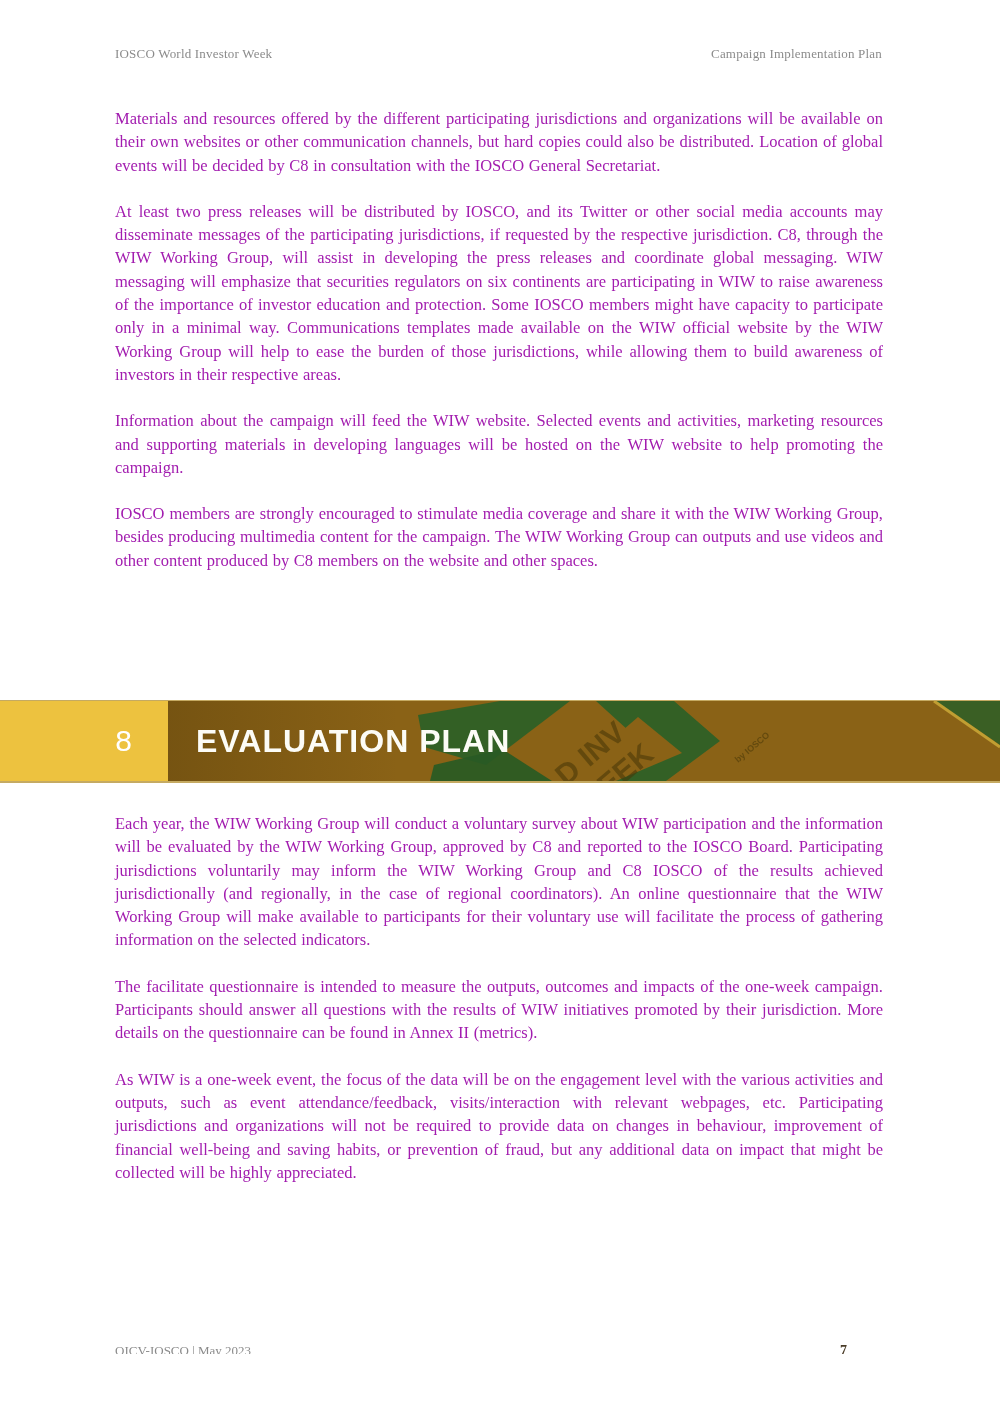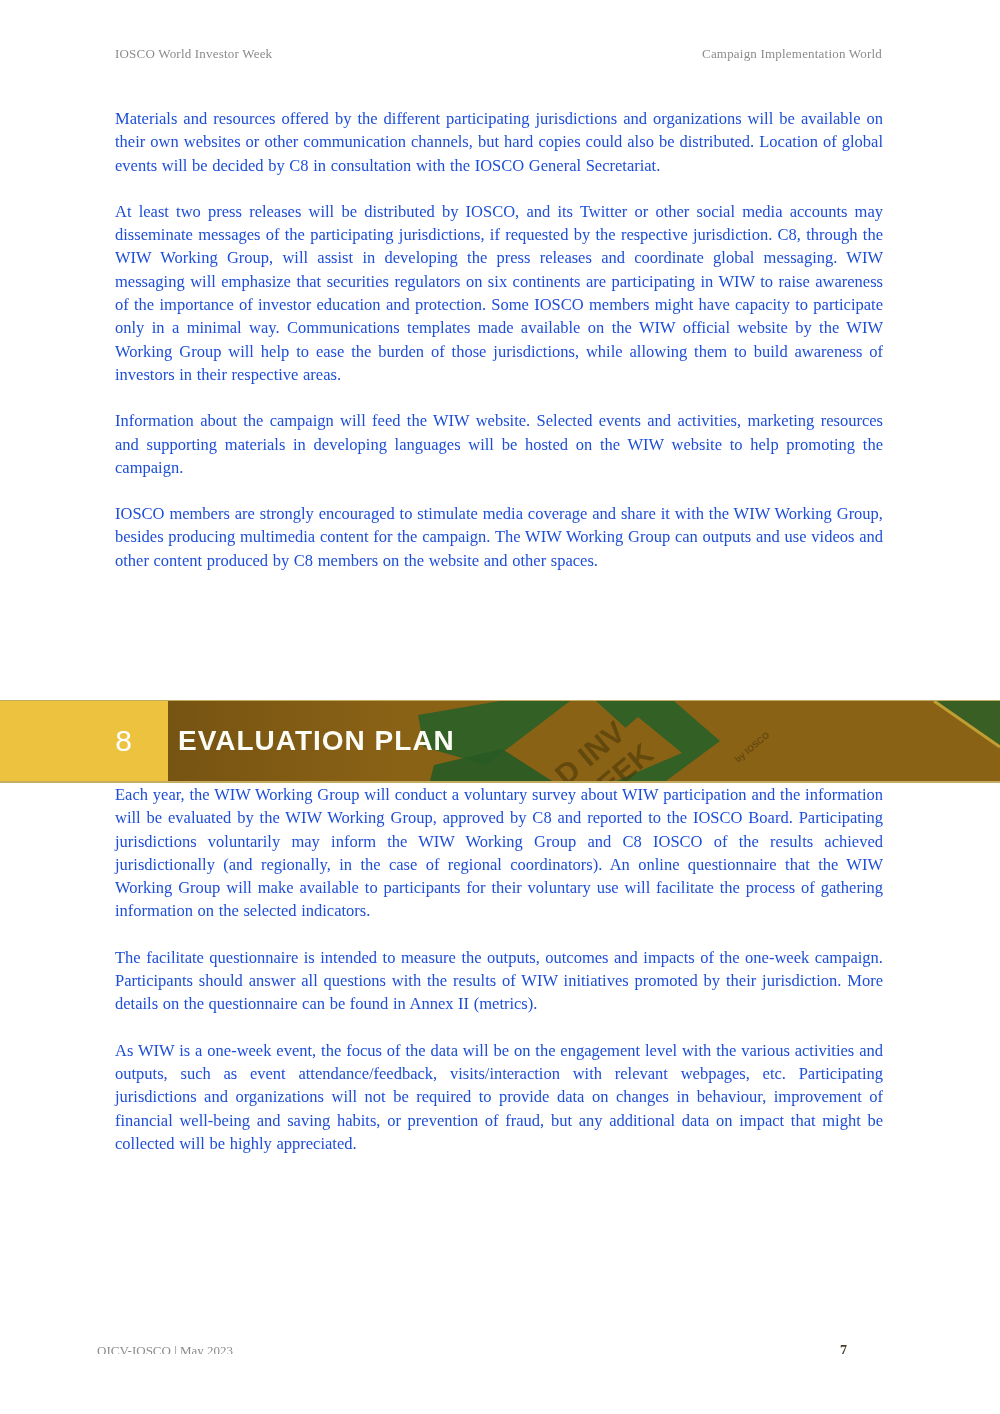--- a/index.html
+++ b/index.html
@@ -12,26 +12,26 @@
   }
   .page-header{
     position:absolute;top:46px;left:115px;right:118px;
     display:flex;justify-content:space-between;
     font-size:13px;color:#8b8b8b;letter-spacing:0.2px;
   }
   .content-top{
     position:absolute;top:107px;left:115px;width:768px;
   }
   .content-bottom{
-    position:absolute;top:783px;left:115px;width:768px;
+    position:absolute;top:812px;left:115px;width:768px;
   }
   .content-top p,.content-bottom p{
     margin:0 0 23px 0;
     font-size:16.5px;line-height:23.3px;
-    color:#1d4ed8;text-align:justify;word-spacing:0.5px;
+    color:#a21caf;text-align:justify;word-spacing:0.5px;
   }
   .section-banner{
     position:absolute;top:700px;left:0;width:1000px;height:80px;
     display:flex;
     border-top:1px solid #c5aa62;
     border-bottom:2px solid #c5aa62;
     box-sizing:content-box;
     font-family:"Liberation Sans","DejaVu Sans",sans-serif;
   }
   .banner-number-block{
@@ -41,41 +41,41 @@
     padding-right:36px;box-sizing:border-box;
   }
   .banner-number{
     color:#ffffff;font-size:30px;font-weight:400;line-height:1;
   }
   .banner-art{
     position:relative;flex:1;background:#8a6216;overflow:hidden;
   }
   .banner-art svg{position:absolute;left:0;top:0;width:100%;height:100%;}
   .banner-title{
-    position:absolute;left:10px;top:50%;transform:translateY(-50%);
-    color:#fcfcf6;font-size:28px;font-weight:600;letter-spacing:1px;
+    position:absolute;left:28px;top:50%;transform:translateY(-50%);
+    color:#fcfcf6;font-size:32px;font-weight:600;letter-spacing:1px;
     white-space:nowrap;
   }
   .page-footer{
-    position:absolute;top:1343px;left:97px;right:117px;
+    position:absolute;top:1343px;left:115px;right:117px;
     display:flex;justify-content:space-between;align-items:baseline;
     font-size:13px;color:#8b8b8b;
   }
   .page-number{
     color:#4a3c28;font-weight:700;font-size:14px;margin-right:36px;
   }
 </style>
 </head>
 <body>
 
 <div class="page">
 
   <div class="page-header">
     <span>IOSCO World Investor Week</span>
-    <span>Campaign Implementation World</span>
+    <span>Campaign Implementation Plan</span>
   </div>
 
   <div class="content-top">
     <p>Materials and resources offered by the different participating jurisdictions and organizations will be available on their own websites or other communication channels, but hard copies could also be distributed. Location of global events will be decided by C8 in consultation with the IOSCO General Secretariat.</p>
     <p>At least two press releases will be distributed by IOSCO, and its Twitter or other social media accounts may disseminate messages of the participating jurisdictions, if requested by the respective jurisdiction. C8, through the WIW Working Group, will assist in developing the press releases and coordinate global messaging. WIW messaging will emphasize that securities regulators on six continents are participating in WIW to raise awareness of the importance of investor education and protection. Some IOSCO members might have capacity to participate only in a minimal way. Communications templates made available on the WIW official website by the WIW Working Group will help to ease the burden of those jurisdictions, while allowing them to build awareness of investors in their respective areas.</p>
     <p>Information about the campaign will feed the WIW website. Selected events and activities, marketing resources and supporting materials in developing languages will be hosted on the WIW website to help promoting the campaign.</p>
     <p>IOSCO members are strongly encouraged to stimulate media coverage and share it with the WIW Working Group, besides producing multimedia content for the campaign. The WIW Working Group can outputs and use videos and other content produced by C8 members on the website and other spaces.</p>
   </div>
 
   <div class="section-banner">

